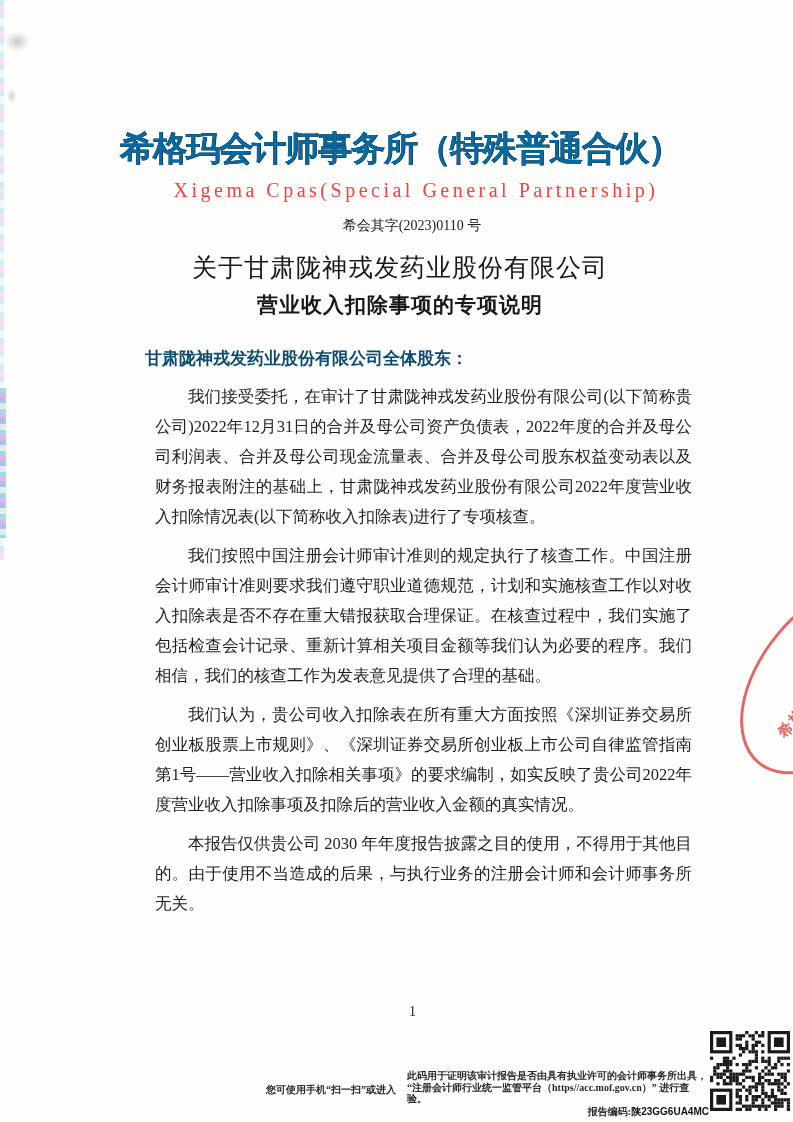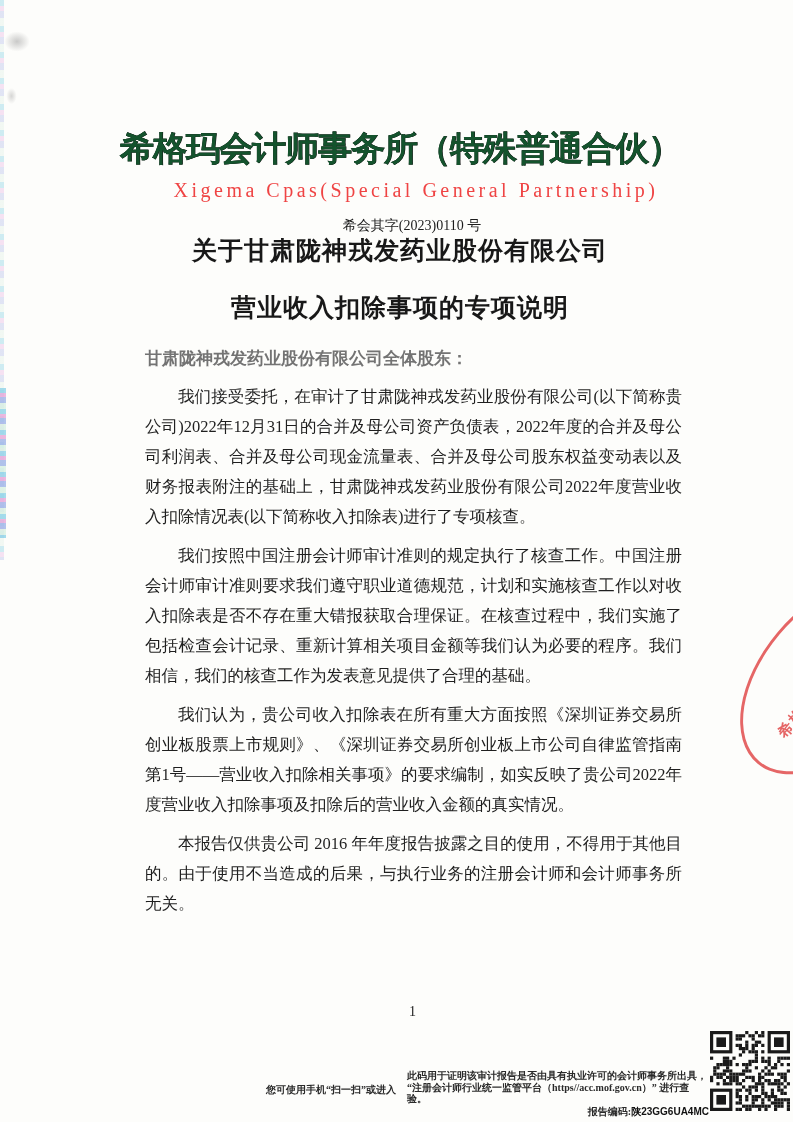--- a/index.html
+++ b/index.html
@@ -14,37 +14,37 @@
     opacity:.75;}
   .scan-strip2{position:absolute;left:0;top:388px;width:6px;height:150px;
     background:repeating-linear-gradient(180deg,#8fd3e8 0 5px,#e8a7d8 5px 9px,#9fb4e8 9px 15px,#d9f0e2 15px 21px);
     opacity:.8;}
   .smudge1{position:absolute;left:0;top:28px;width:34px;height:27px;border-radius:40%;
     background:radial-gradient(closest-side,#8a8a8a,transparent 75%);opacity:.45;}
   .smudge2{position:absolute;left:5px;top:86px;width:13px;height:20px;border-radius:50%;
     background:radial-gradient(closest-side,#9a9a9a,transparent 80%);opacity:.4;}
   
   .firm-cn{position:absolute;left:120px;top:126px;width:560px;text-align:center;
-    font-size:34px;font-weight:900;letter-spacing:-1px;color:#14532d;
+    font-size:34px;font-weight:900;letter-spacing:-1px;color:#0369a1;
     text-shadow:.6px 0 0 #151515, 0 .4px 0 #151515;white-space:nowrap;}
   .firm-en{position:absolute;left:136px;top:179px;width:560px;text-align:center;
     font-size:20px;letter-spacing:3.5px;color:#ef4444;white-space:nowrap;}
   .doc-number{position:absolute;left:132px;top:217px;width:560px;text-align:center;
     font-size:14px;color:#1c1c1c;}
-  .title1{position:absolute;left:100px;top:234px;width:600px;text-align:center;
+  .title1{position:absolute;left:100px;top:251px;width:600px;text-align:center;
     font-family:"Liberation Sans","DejaVu Sans",sans-serif;
-    font-size:25px;font-weight:700;color:#181818;letter-spacing:1px;}
+    font-size:25px;font-weight:400;color:#181818;letter-spacing:1px;}
   .title2{position:absolute;left:100px;top:291px;width:600px;text-align:center;
     font-family:"Liberation Sans","DejaVu Sans",sans-serif;
-    font-size:25px;font-weight:700;color:#181818;letter-spacing:1px;}
+    font-size:21px;font-weight:700;color:#181818;letter-spacing:1px;}
   .salutation{position:absolute;left:145px;top:347px;width:540px;
     font-family:"Liberation Sans","DejaVu Sans",sans-serif;
-    font-size:17px;font-weight:700;color:#737373;}
-  
-  .body-text{position:absolute;left:145px;top:382px;width:537px;}
+    font-size:17px;font-weight:700;color:#0c4a6e;}
+  
+  .body-text{position:absolute;left:155px;top:382px;width:537px;}
   .body-text p{margin:0 0 9px 0;font-size:16.5px;line-height:30px;
     text-align:justify;text-indent:2em;color:#1f1f1f;}
   .page-number{position:absolute;left:120px;top:1004px;width:585px;text-align:center;
     font-size:14px;color:#222;}
   
   .stamp{position:absolute;right:-150px;top:608px;width:220px;height:132px;
     border:3px solid #e14b4b;border-radius:50%;transform:rotate(-50deg);
     display:flex;align-items:center;justify-content:center;opacity:.85;}
   .stamp span{color:#e14b4b;font-size:15px;font-weight:700;letter-spacing:2px;white-space:nowrap;}
   
@@ -73,21 +73,21 @@
 
   <div class="title1">关于甘肃陇神戎发药业股份有限公司</div>
   <div class="title2">营业收入扣除事项的专项说明</div>
 
   <div class="salutation">甘肃陇神戎发药业股份有限公司全体股东：</div>
 
   <div class="body-text">
     <p>我们接受委托，在审计了甘肃陇神戎发药业股份有限公司(以下简称贵公司)2022年12月31日的合并及母公司资产负债表，2022年度的合并及母公司利润表、合并及母公司现金流量表、合并及母公司股东权益变动表以及财务报表附注的基础上，甘肃陇神戎发药业股份有限公司2022年度营业收入扣除情况表(以下简称收入扣除表)进行了专项核查。</p>
     <p>我们按照中国注册会计师审计准则的规定执行了核查工作。中国注册会计师审计准则要求我们遵守职业道德规范，计划和实施核查工作以对收入扣除表是否不存在重大错报获取合理保证。在核查过程中，我们实施了包括检查会计记录、重新计算相关项目金额等我们认为必要的程序。我们相信，我们的核查工作为发表意见提供了合理的基础。</p>
     <p>我们认为，贵公司收入扣除表在所有重大方面按照《深圳证券交易所创业板股票上市规则》、《深圳证券交易所创业板上市公司自律监管指南第1号——营业收入扣除相关事项》的要求编制，如实反映了贵公司2022年度营业收入扣除事项及扣除后的营业收入金额的真实情况。</p>
-    <p>本报告仅供贵公司 2016 年年度报告披露之目的使用，不得用于其他目的。由于使用不当造成的后果，与执行业务的注册会计师和会计师事务所无关。</p>
+    <p>本报告仅供贵公司 2030 年年度报告披露之目的使用，不得用于其他目的。由于使用不当造成的后果，与执行业务的注册会计师和会计师事务所无关。</p>
   </div>
 
   <div class="page-number">1</div>
 
   <div class="stamp">
     <span>希格玛会计师事务所</span>
   </div>
 
   <div class="footer-left">您可使用手机“扫一扫”或进入</div>
 

